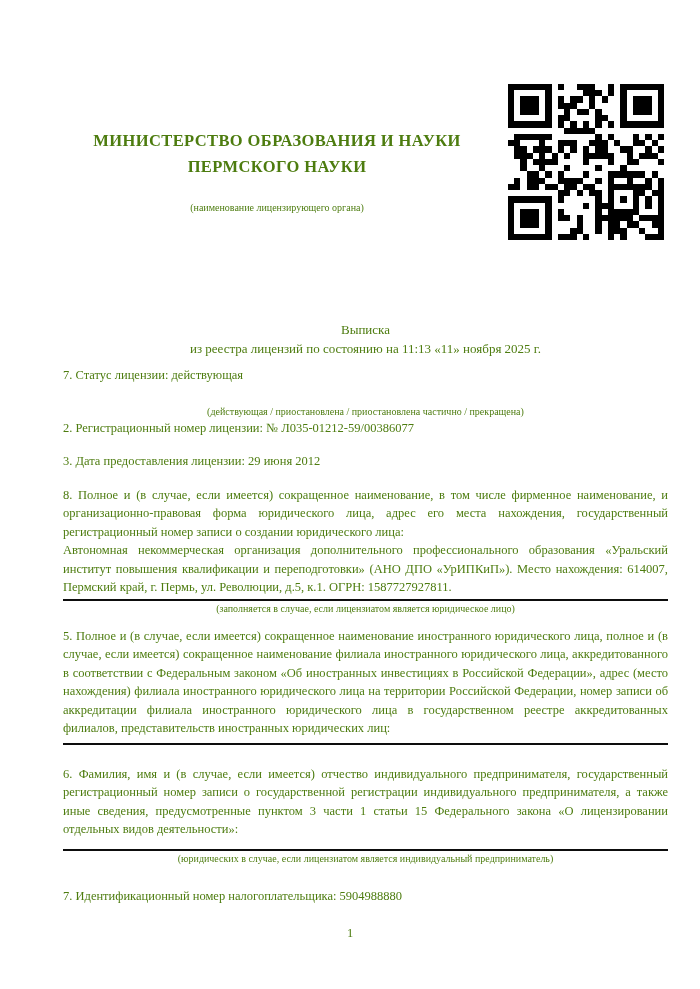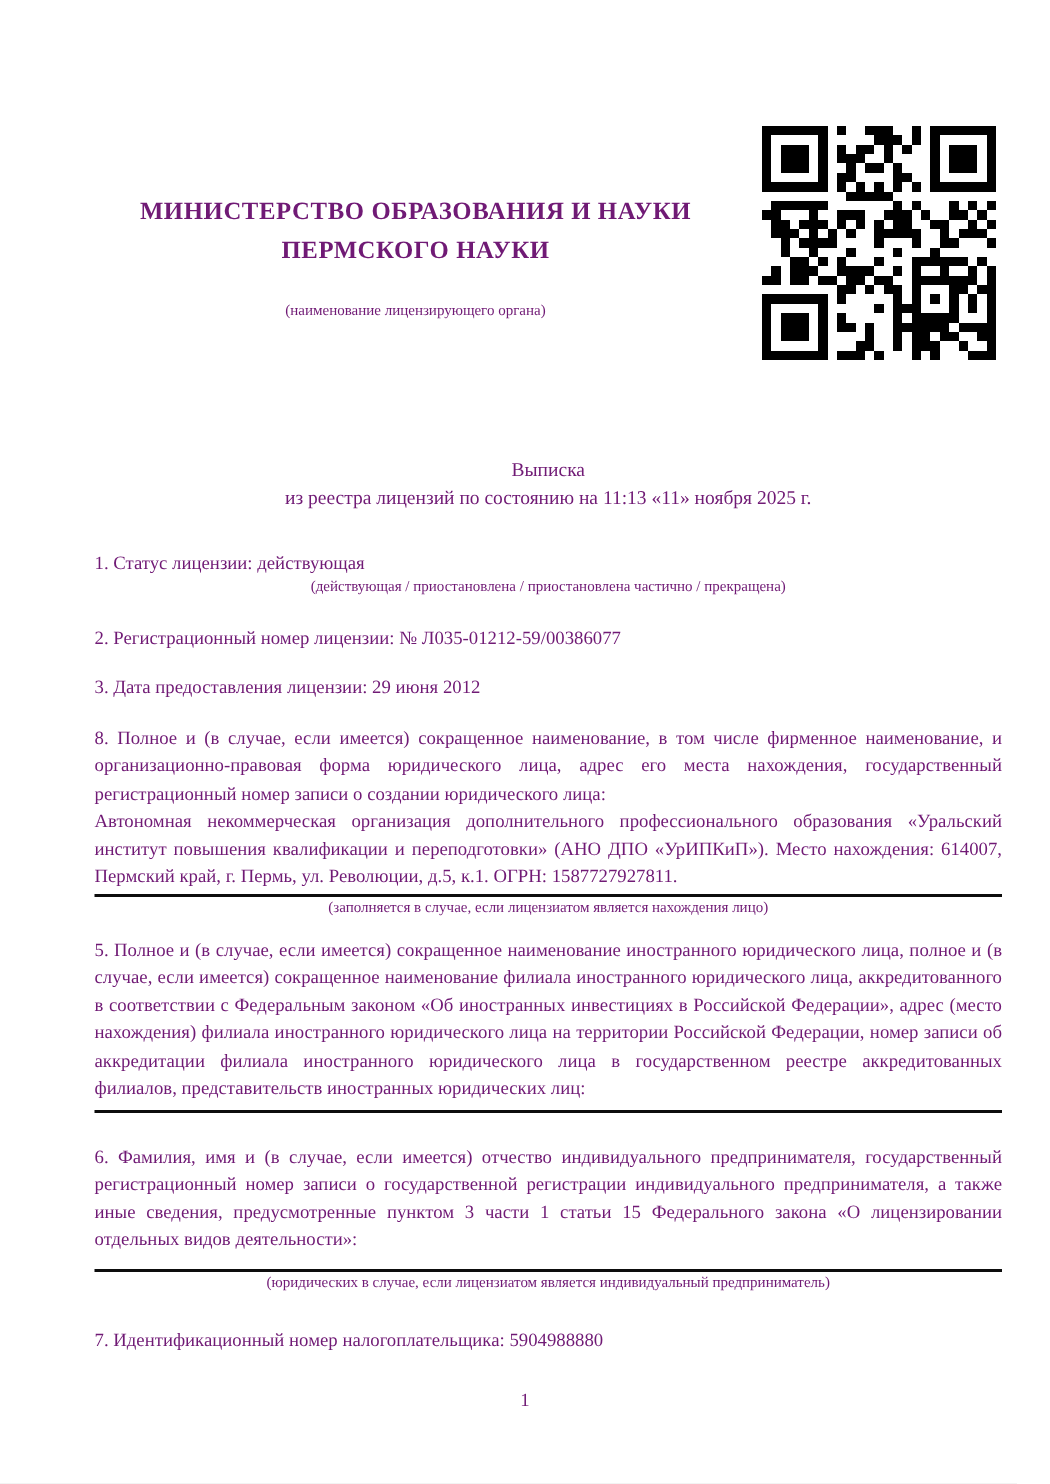--- a/index.html
+++ b/index.html
@@ -3,21 +3,21 @@
 <meta charset="utf-8">
 <style>
   html, body { margin: 0; padding: 0; background: #e9e9e9; }
   .page {
     position: relative;
     width: 700px;
     height: 989px;
     margin: 0 auto;
     background: #ffffff;
     font-family: "Liberation Serif", serif;
-    color: #701a75;
+    color: #4d7c0f;
     overflow: hidden;
   }
   
   .header-block {
     position: absolute;
     left: 63px; top: 128px;
     width: 428px;
     text-align: center;
   }
   .ministry-line {
@@ -35,44 +35,44 @@
   
   .qr-box {
     position: absolute;
     left: 508px; top: 84px;
     width: 156px; height: 156px;
   }
   .qr-box svg { display: block; width: 156px; height: 156px; }
   
   .title-block {
     position: absolute;
-    left: 63px; top: 304px;
+    left: 63px; top: 321px;
     width: 605px;
     text-align: center;
     font-size: 13px;
     line-height: 18.5px;
   }
   
   .content {
     position: absolute;
     left: 63px; top: 366px;
     width: 605px;
     font-size: 12.5px;
     line-height: 18.5px;
   }
   .item-line { white-space: nowrap; }
   .para { text-align: justify; }
   .small-caption {
     text-align: center;
     font-size: 10px;
     line-height: 14px;
   }
-  .caption-status { margin-top: 0; }
+  .caption-status { margin-top: 20px; }
   .mt-item { margin-top: 15px; }
-  .mt-item2 { margin-top: 17px; }
+  .mt-item2 { }
   .rule {
     border-top: 2px solid #0d0d0d;
     height: 0;
     width: 100%;
   }
   .rule-4 { margin-top: 2px; }
   .rule-5 { margin-top: 5px; }
   .rule-6 { margin-top: 10px; }
   .caption-rule { margin-top: 1px; }
   .item5 { margin-top: 11px; }
@@ -419,32 +419,32 @@
       </svg>
   </div>
 
   <div class="title-block">
     <div>Выписка</div>
     <div>из реестра лицензий по состоянию на 11:13 «11» ноября 2025 г.</div>
   </div>
 
   <div class="content">
 
-    <div class="item-line">1. Статус лицензии: действующая</div>
+    <div class="item-line">7. Статус лицензии: действующая</div>
     <div class="small-caption caption-status">(действующая / приостановлена / приостановлена частично / прекращена)</div>
 
     <div class="item-line mt-item2">2. Регистрационный номер лицензии: № Л035-01212-59/00386077</div>
 
     <div class="item-line mt-item">3. Дата предоставления лицензии: 29 июня 2012</div>
 
     <div class="mt-item">
       <div class="para">8. Полное и (в случае, если имеется) сокращенное наименование, в том числе фирменное наименование, и организационно-правовая форма юридического лица, адрес его места нахождения, государственный регистрационный номер записи о создании юридического лица:</div>
       <div class="para">Автономная некоммерческая организация дополнительного профессионального образования «Уральский институт повышения квалификации и переподготовки» (АНО ДПО «УрИПКиП»). Место нахождения: 614007, Пермский край, г. Пермь, ул. Революции, д.5, к.1. ОГРН: 1587727927811.</div>
       <div class="rule rule-4"></div>
-      <div class="small-caption caption-rule">(заполняется в случае, если лицензиатом является нахождения лицо)</div>
+      <div class="small-caption caption-rule">(заполняется в случае, если лицензиатом является юридическое лицо)</div>
     </div>
 
     <div class="item5">
       <div class="para">5. Полное и (в случае, если имеется) сокращенное наименование иностранного юридического лица, полное и (в случае, если имеется) сокращенное наименование филиала иностранного юридического лица, аккредитованного в соответствии с Федеральным законом «Об иностранных инвестициях в Российской Федерации», адрес (место нахождения) филиала иностранного юридического лица на территории Российской Федерации, номер записи об аккредитации филиала иностранного юридического лица в государственном реестре аккредитованных филиалов, представительств иностранных юридических лиц:</div>
       <div class="rule rule-5"></div>
     </div>
 
     <div class="item6">
       <div class="para">6. Фамилия, имя и (в случае, если имеется) отчество индивидуального предпринимателя, государственный регистрационный номер записи о государственной регистрации индивидуального предпринимателя, а также иные сведения, предусмотренные пунктом 3 части 1 статьи 15 Федерального закона «О лицензировании отдельных видов деятельности»:</div>
       <div class="rule rule-6"></div>

